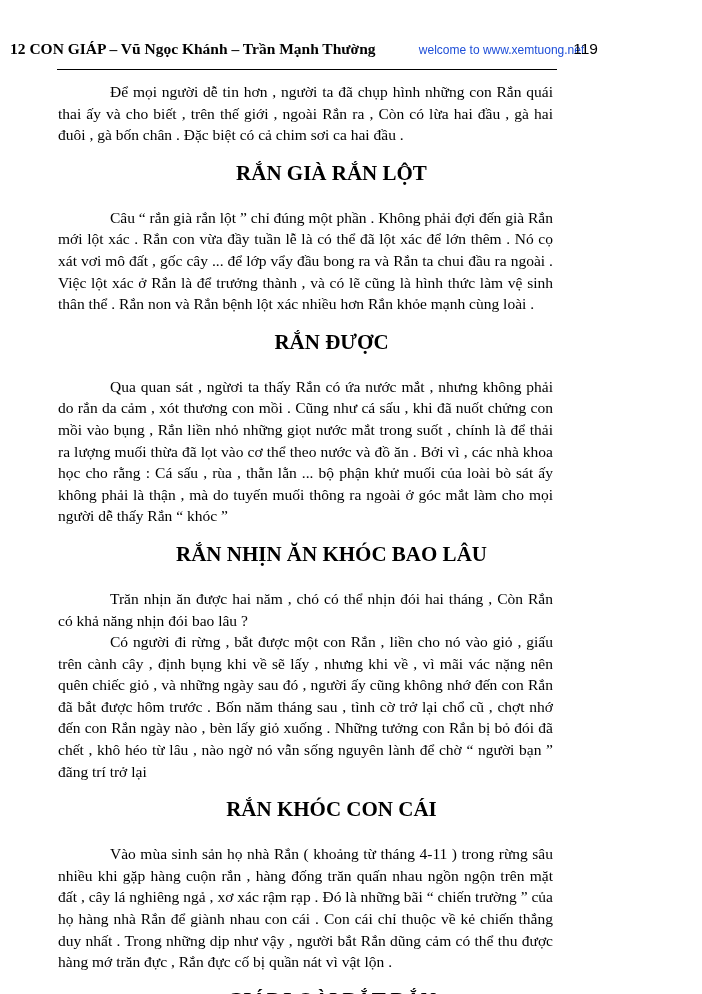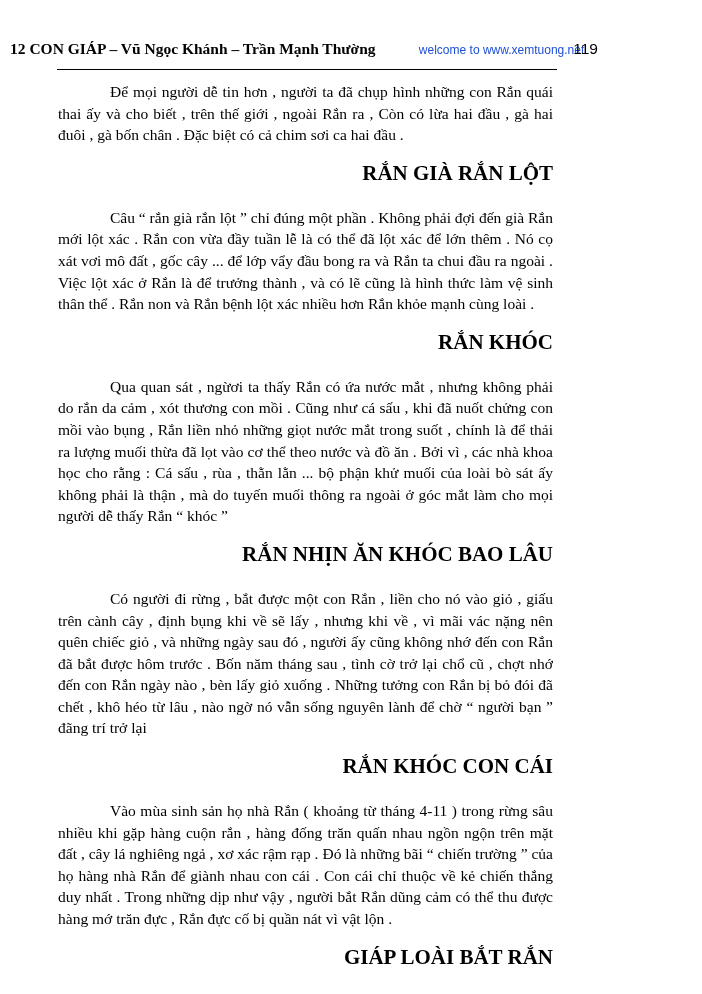--- a/index.html
+++ b/index.html
@@ -57,43 +57,44 @@
     text-indent: 52px;
     font-size: 15.5px;
     line-height: 21.6px;
   }
   .body h2 {
     font-family: "Liberation Serif", serif;
     font-weight: bold;
     font-size: 21px;
     line-height: 24px;
     margin: 15px 0 22px 52px;
-    text-align: right;
+    text-align: center;
   }
 </style>
 </head>
 <body>
 
 <div class="page">
 
   <header class="header">
     <span class="header-title">12 CON GIÁP – Vũ Ngọc Khánh – Trần Mạnh Thường</span>
     <span class="header-right">
       <a class="header-link">welcome to www.xemtuong.net</a><span class="page-number">119</span>
     </span>
   </header>
 
   <hr class="rule">
 
   <main class="body">
     <p>Để mọi người dễ tin hơn , người ta đã chụp hình những con Rắn quái thai ấy và cho biết , trên thế giới , ngoài Rắn ra , Còn có lừa hai đầu , gà hai đuôi , gà bốn chân . Đặc biệt có cả chim sơi ca hai đầu .</p>
     <h2>RẮN GIÀ RẮN LỘT</h2>
     <p>Câu “ rắn già rắn lột ” chỉ đúng một phần . Không phải đợi đến già Rắn mới lột xác . Rắn con vừa đầy tuần lễ là có thể đã lột xác để lớn thêm . Nó cọ xát vơi mô đất , gốc cây ... để lớp vẩy đầu bong ra và Rắn ta chui đầu ra ngoài . Việc lột xác ở Rắn là để trưởng thành , và có lẽ cũng là hình thức làm vệ sinh thân thể . Rắn non và Rắn bệnh lột xác nhiều hơn Rắn khỏe mạnh cùng loài .</p>
-    <h2>RẮN KHÓC</h2>
+    <h2>RẮN ĐƯỢC</h2>
     <p>Qua quan sát , ngừơi ta thấy Rắn có ứa nước mắt , nhưng không phải do rắn da cảm , xót thương con mồi . Cũng như cá sấu , khi đã nuốt chửng con mồi vào bụng , Rắn liền nhỏ những giọt nước mắt trong suốt , chính là để thải ra lượng muối thừa đã lọt vào cơ thể theo nước và đồ ăn . Bởi vì , các nhà khoa học cho rằng : Cá sấu , rùa , thằn lằn ... bộ phận khử muối của loài bò sát ấy không phải là thận , mà do tuyến muối thông ra ngoài ở góc mắt làm cho mọi người dễ thấy Rắn “ khóc ”</p>
     <h2>RẮN NHỊN ĂN KHÓC BAO LÂU</h2>
+    <p>Trăn nhịn ăn được hai năm , chó có thể nhịn đói hai tháng , Còn Rắn có khả năng nhịn đói bao lâu ?</p>
     <p>Có người đi rừng , bắt được một con Rắn , liền cho nó vào giỏ , giấu trên cành cây , định bụng khi về sẽ lấy , nhưng khi về , vì mãi vác nặng nên quên chiếc giỏ , và những ngày sau đó , người ấy cũng không nhớ đến con Rắn đã bắt được hôm trước . Bốn năm tháng sau , tình cờ trở lại chổ cũ , chợt nhớ đến con Rắn ngày nào , bèn lấy giỏ xuống . Những tưởng con Rắn  bị bỏ đói đã chết , khô héo từ lâu , nào ngờ nó vẫn sống nguyên lành để chờ “ người bạn ” đãng trí trở lại</p>
     <h2>RẮN KHÓC CON CÁI</h2>
     <p>Vào mùa sinh sản họ nhà Rắn ( khoảng từ tháng 4-11 ) trong rừng sâu nhiều khi gặp hàng cuộn rắn , hàng đống trăn quấn nhau ngồn ngộn trên mặt đất , cây lá nghiêng ngả , xơ xác rậm rạp . Đó là những bãi “ chiến trường ” của họ hàng nhà Rắn để giành nhau con cái . Con cái chỉ thuộc về kẻ chiến thắng duy nhất . Trong những dịp như vậy , người bắt Rắn dũng cảm có thể thu được hàng mớ trăn đực , Rắn đực cố bị quần nát vì vật lộn .</p>
     <h2>GIÁP LOÀI BẮT RẮN</h2>
   </main>
 
 </div>
 
 </body></html>

